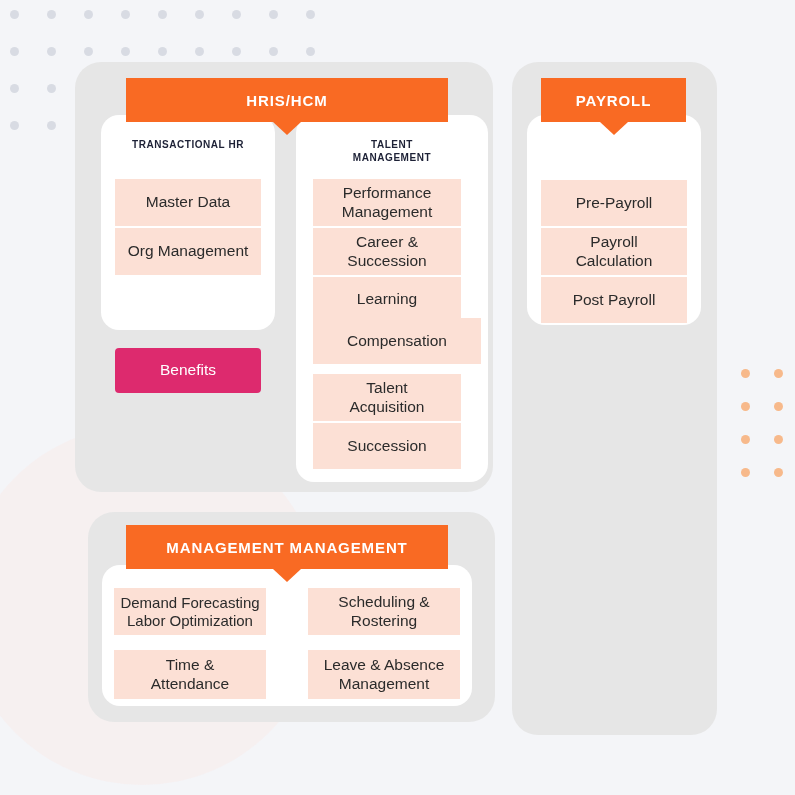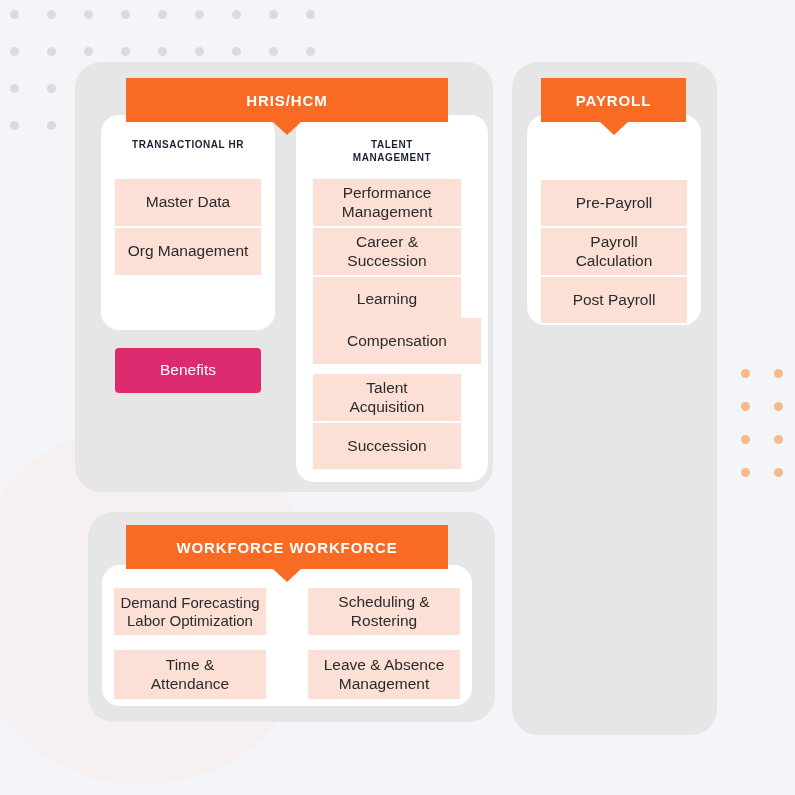--- a/index.html
+++ b/index.html
@@ -266,21 +266,21 @@
   </div>
   <div class="chip" style="left:541px; top:277px; width:146px; height:46px;">
     <span>Post Payroll</span>
   </div>
 
   <div class="grey-card" style="left:88px; top:512px; width:407px; height:210px;"></div>
 
   <div class="white-card" style="left:102px; top:565px; width:370px; height:141px;"></div>
 
   <div class="banner" style="left:126px; top:525px; width:322px; height:44px; font-size:15px;">
-    <span class="banner-label">WORKFORCE WORKFORCE</span>
+    <span class="banner-label">MANAGEMENT MANAGEMENT</span>
     <span class="tail"></span>
   </div>
 
   <div class="chip" style="left:114px; top:588px; width:152px; height:47px; font-size:15px;">
     <span>
       <span>Demand Forecasting</span><br>
       <span>Labor Optimization</span>
     </span>
   </div>
   <div class="chip" style="left:308px; top:588px; width:152px; height:47px;">

